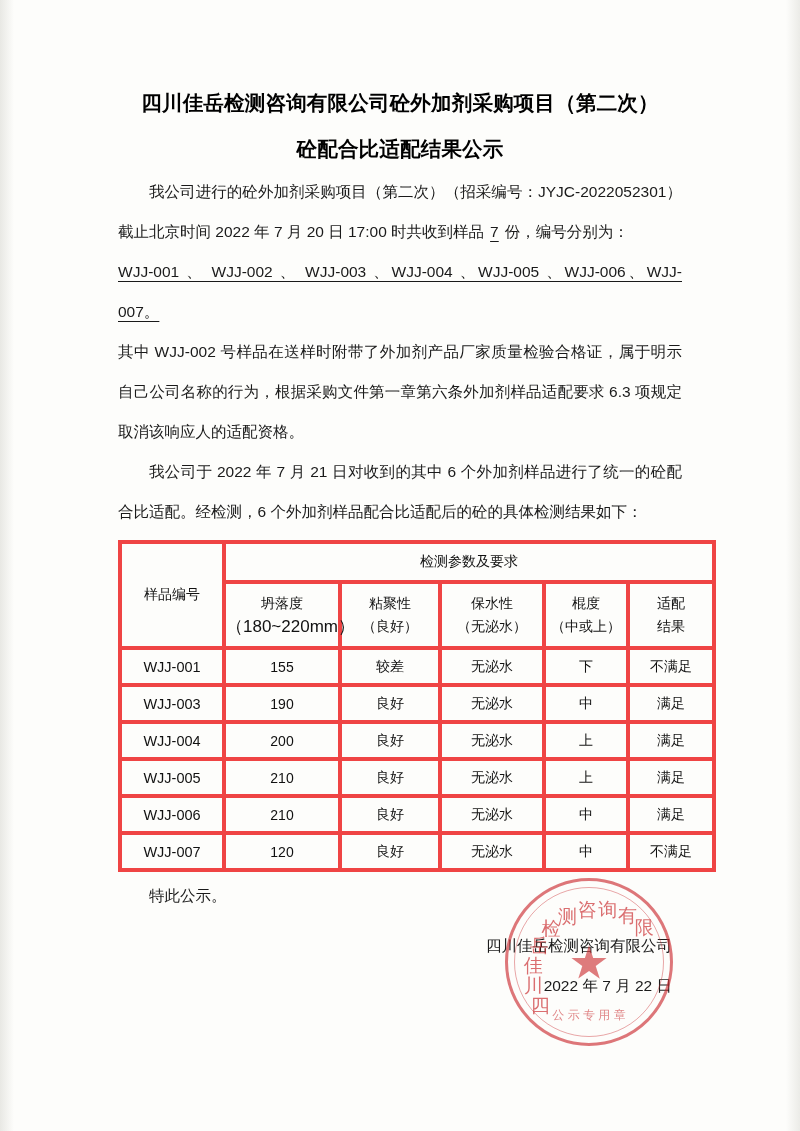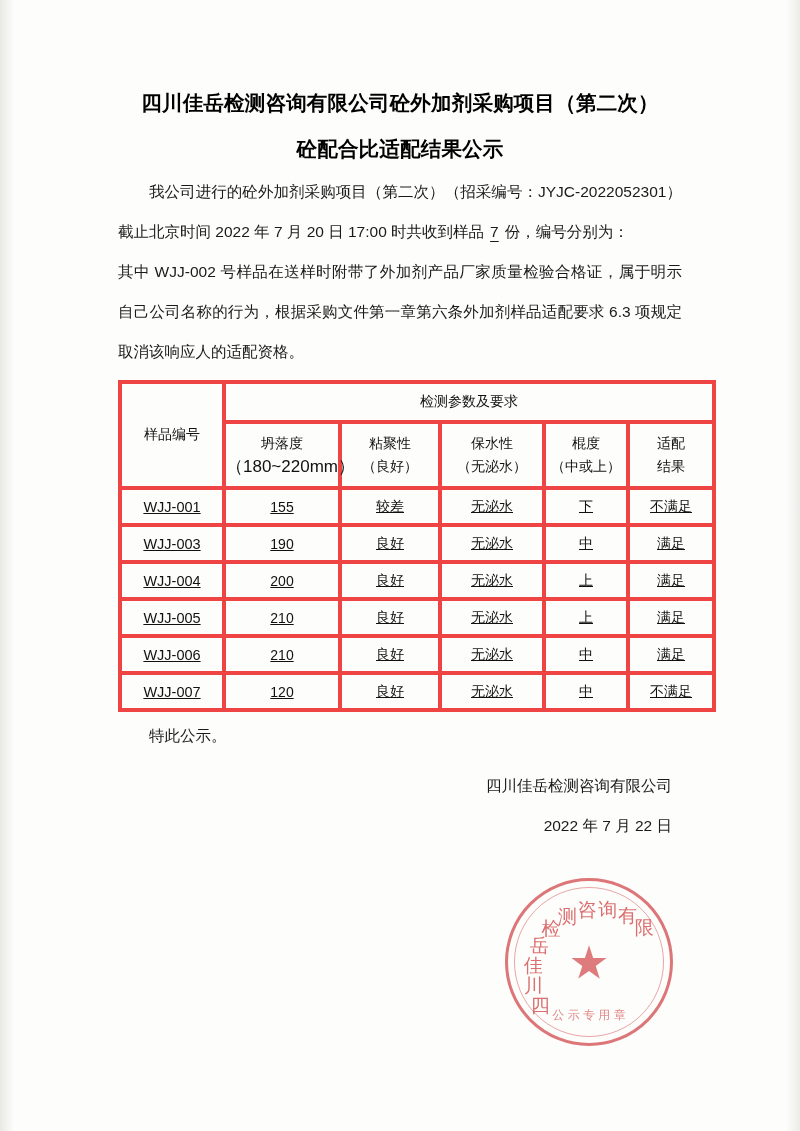--- a/index.html
+++ b/index.html
@@ -99,21 +99,21 @@
     line-height: 23px;
     font-size: 14px;
   }
   .sub-head .small {
     font-size: 17px;
   }
   .idcell {
     height: 98px;
     font-size: 14.5px;
   }
-  tbody tr td { height: 33px; font-size: 14px; text-decoration: underline; }
+  tbody tr td { height: 33px; font-size: 14px; }
   tbody tr td.sample { font-size: 14.5px; }
   .closing {
     font-size: 15.5px;
     line-height: 40px;
     text-indent: 2em;
     margin: 4px 0 0 0;
   }
   .signature {
     margin-top: 10px;
     text-align: right;
@@ -184,23 +184,25 @@
   <div class="content">
 
     <div class="title">
       <span>四川佳岳检测咨询有限公司砼外加剂采购项目（第二次）</span>
       <span class="line2">砼配合比适配结果公示</span>
     </div>
 
 
     <p class="body-par indent"><span>我公司进行的砼外加剂采购项目（第二次）（招采编号：JYJC-2022052301）截止北京时间 2022 年 7 月 20 日 17:00 时共收到样品</span><span class="num-u">7</span><span>份，编号分别为：</span></p>
 
+    <p class="body-par"><span class="u">WJJ-001 、 WJJ-002 、 WJJ-003 、WJJ-004 、WJJ-005 、WJJ-006、WJJ-007。</span></p>
 
     <p class="body-par">其中 WJJ-002 号样品在送样时附带了外加剂产品厂家质量检验合格证，属于明示自己公司名称的行为，根据采购文件第一章第六条外加剂样品适配要求 6.3 项规定取消该响应人的适配资格。</p>
 
+    <p class="body-par indent">我公司于 2022 年 7 月 21 日对收到的其中 6 个外加剂样品进行了统一的砼配合比适配。经检测，6 个外加剂样品配合比适配后的砼的具体检测结果如下：</p>
 
     <table class="result">
       <colgroup>
         <col class="c-id">
           <col class="c-slump">
           <col class="c-coh">
           <col class="c-wr">
           <col class="c-stiff">
           <col class="c-res">
       </colgroup>

